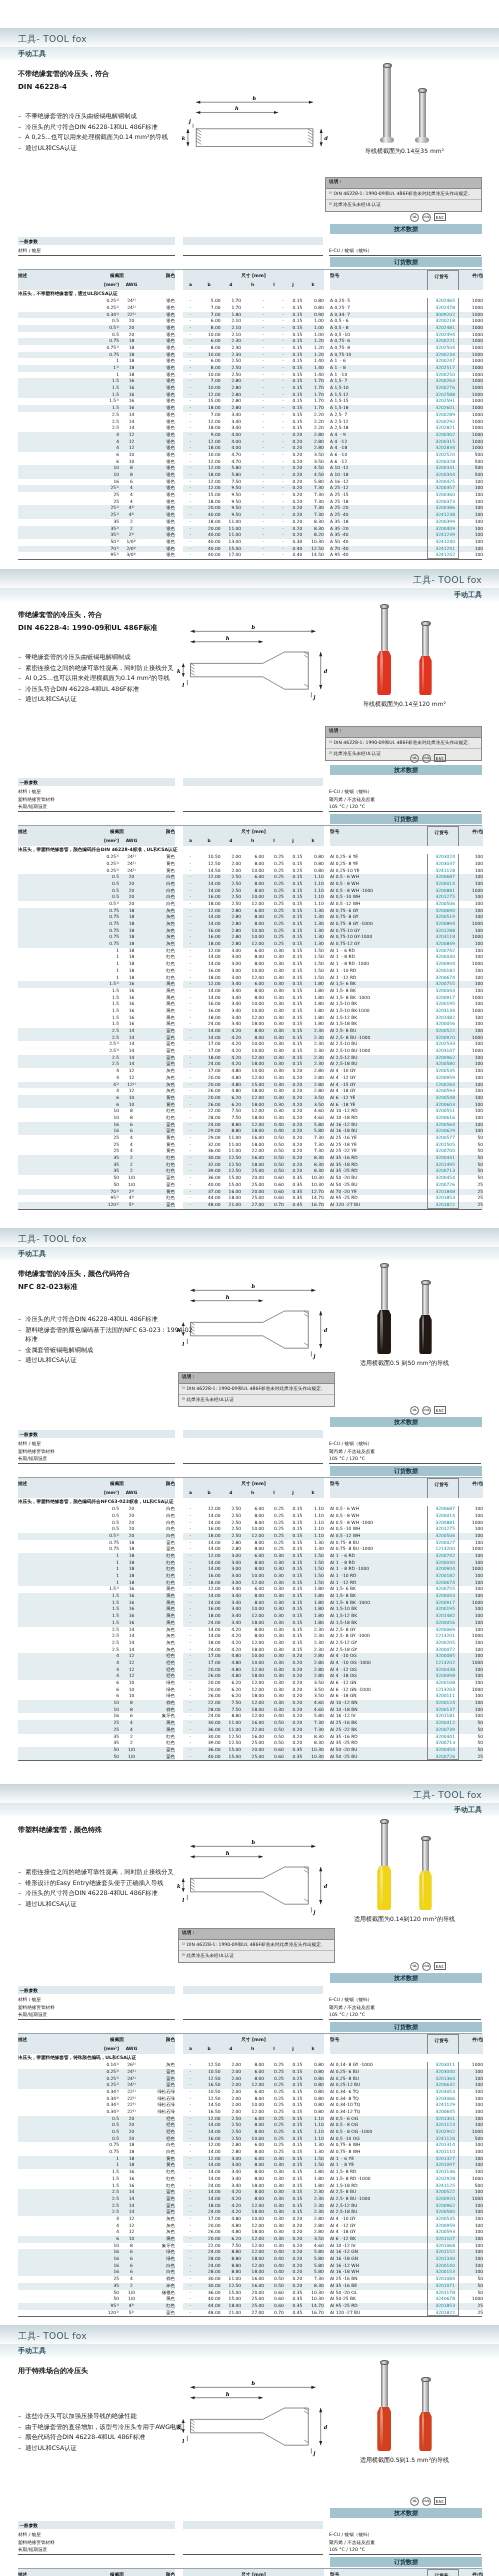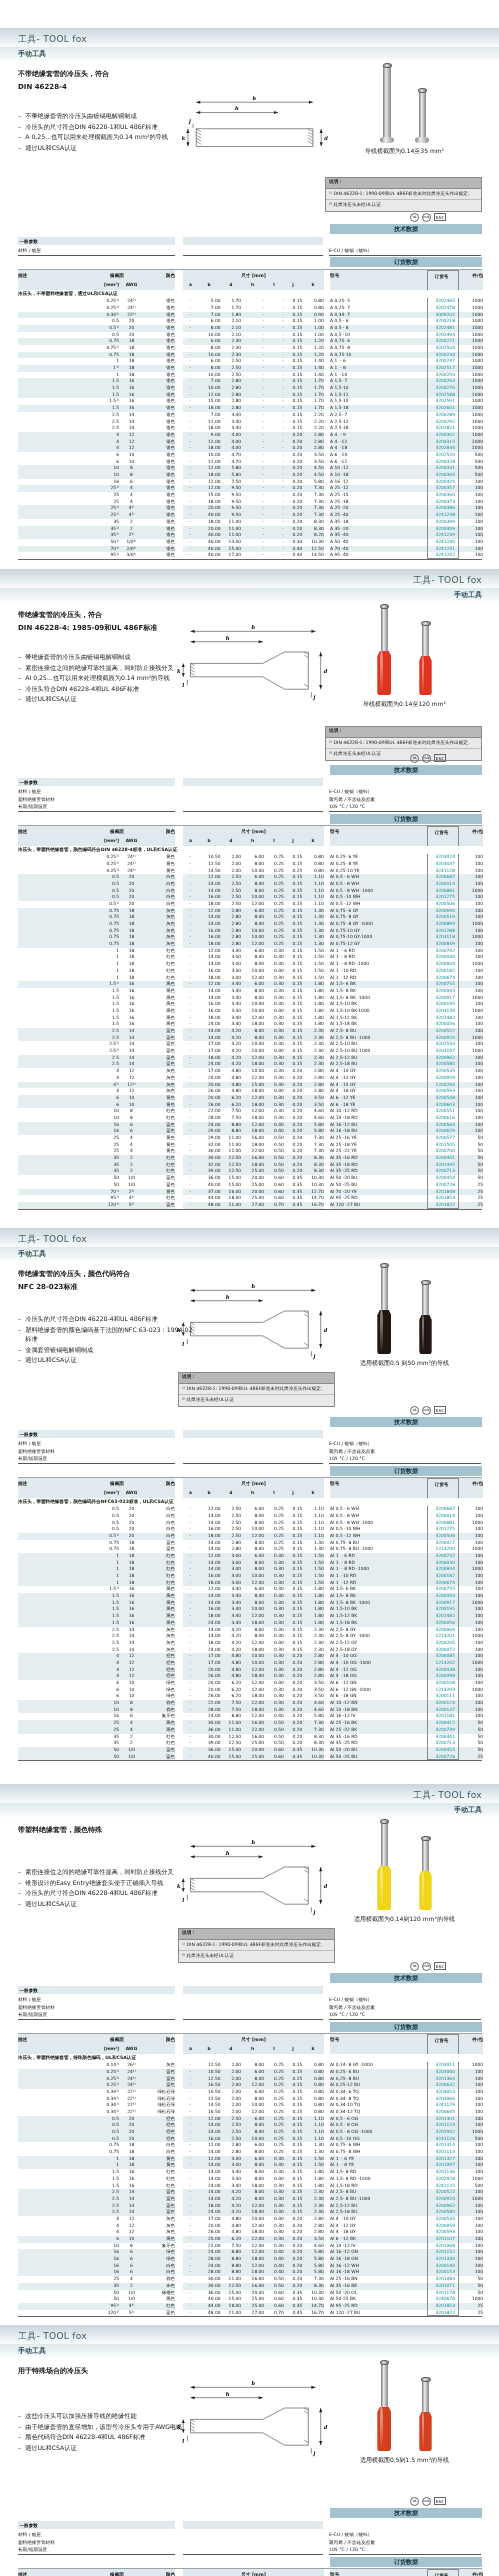--- a/index.html
+++ b/index.html
@@ -873,21 +873,21 @@
     </section>
     <section class="sec r" style="height: 659px; box-sizing: border-box;">
       <div class="band1">
         <span>工具- TOOL fox</span>
       </div>
       <div class="band2">
         <span>手动工具</span>
       </div>
       <div class="sec-top" style="height: 162px;">
         <div class="s-title">带绝缘套管的冷压头，符合
-DIN 46228-4: 1985-09和UL 486F标准</div>
+DIN 46228-4: 1990-09和UL 486F标准</div>
         <ul class="bullets" style="top: 49px;">
           <li>带绝缘套管的冷压头由镀锡电解铜制成</li>
           <li>紧密连接位之间的绝缘可靠性提高，同时防止接线分叉</li>
           <li>AI 0,25...也可以用来处理横截面为0.14 mm²的导线</li>
           <li>冷压头符合DIN 46228-4和UL 486F标准</li>
           <li>通过UL和CSA认证</li>
         </ul>
         <div class="diagram" style="top: 20.6px;"><svg width="155" height="88" viewBox="0 0 300 170">
     <line x1="30" y1="16" x2="272" y2="16" stroke="#222" stroke-width="1" fill="none"></line>
             <text x="148" y="12">b</text>
@@ -1942,21 +1942,21 @@
     </section>
     <section class="sec" style="height: 556px; box-sizing: border-box;">
       <div class="band1">
         <span>工具- TOOL fox</span>
       </div>
       <div class="band2">
         <span>手动工具</span>
       </div>
       <div class="sec-top" style="height: 155px;">
         <div class="s-title">带绝缘套管的冷压头，颜色代码符合
-NFC 28-023标准</div>
+NFC 82-023标准</div>
         <ul class="bullets" style="top: 52px;">
           <li>冷压头的尺寸符合DIN 46228-4和UL 486F标准</li>
           <li>塑料绝缘套管的颜色编码基于法国的NFC 63-023：1994-02标准</li>
           <li>金属套管镀锡电解铜制成</li>
           <li>通过UL和CSA认证</li>
         </ul>
         <div class="diagram" style="top: 20.6px;"><svg width="155" height="88" viewBox="0 0 300 170">
     <line x1="30" y1="16" x2="272" y2="16" stroke="#222" stroke-width="1" fill="none"></line>
             <text x="148" y="12">b</text>
     <polygon points="30,16 38,13 38,19" fill="#222"></polygon>

